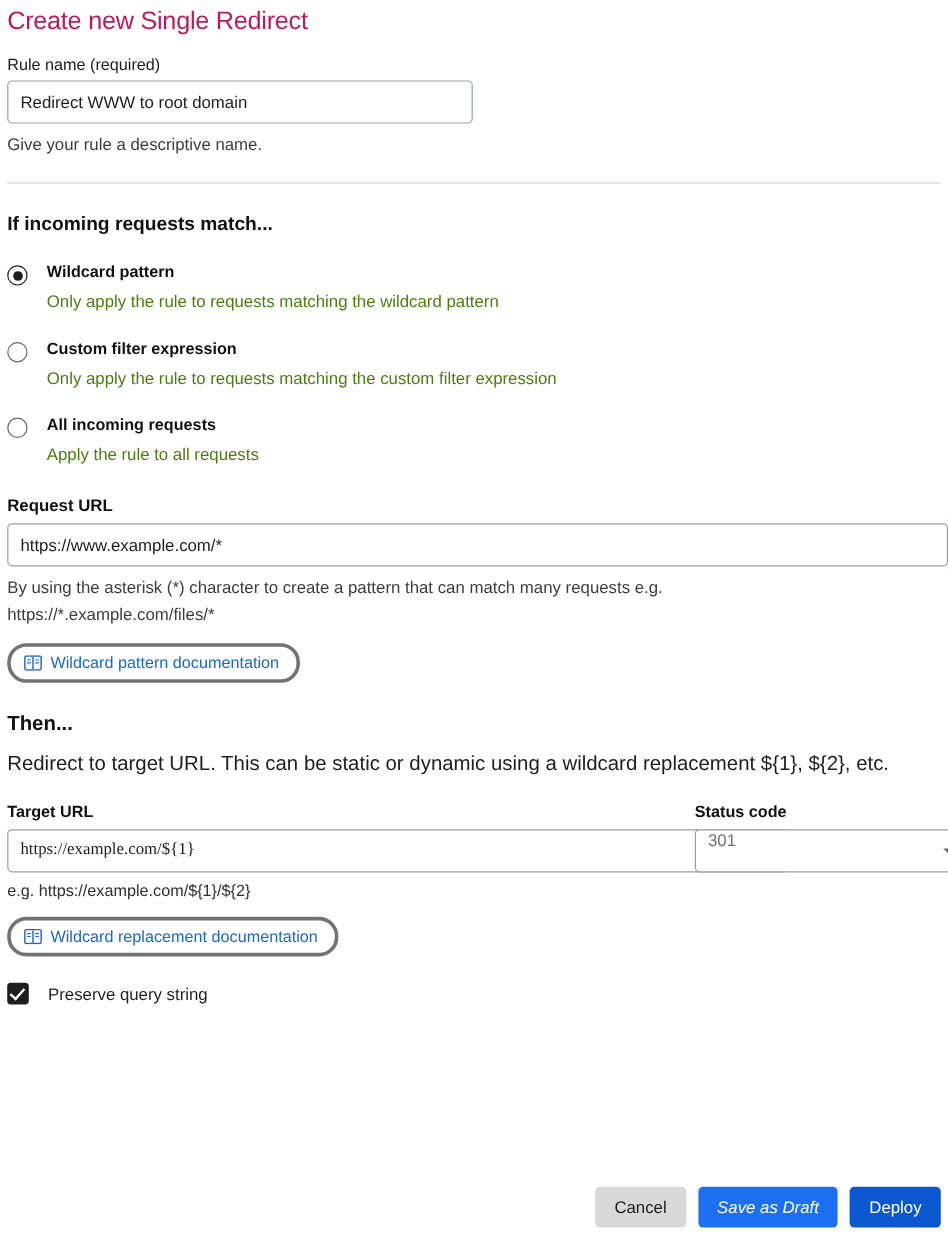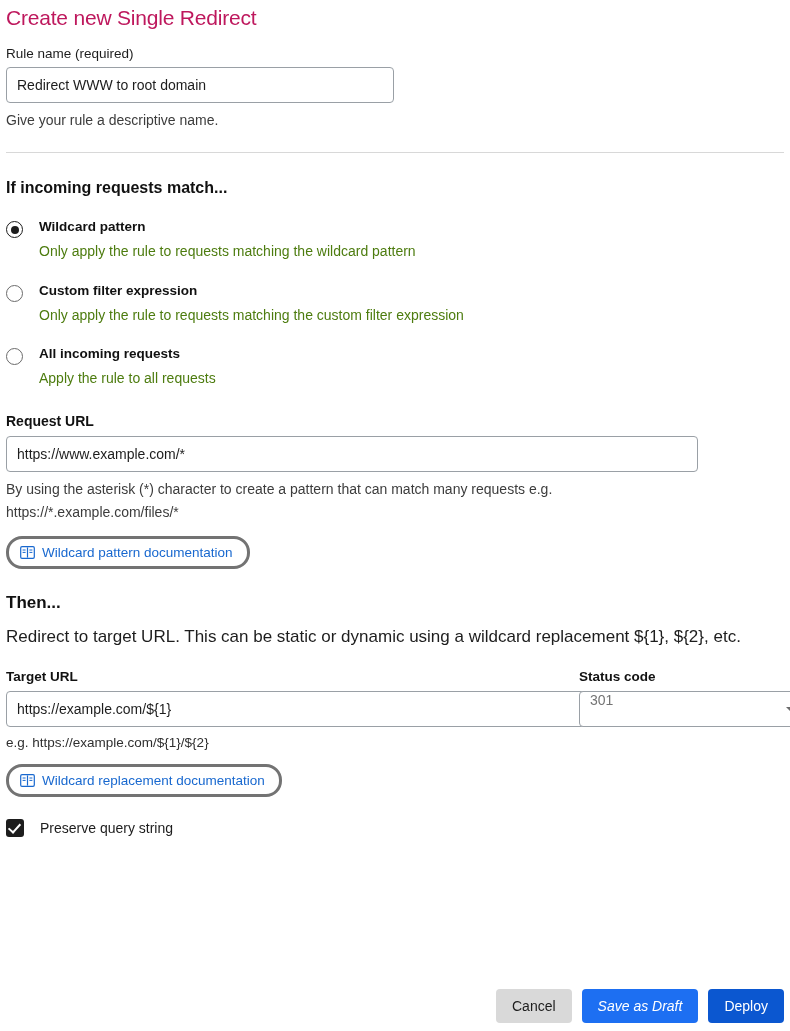--- a/index.html
+++ b/index.html
@@ -105,21 +105,21 @@
     margin-top: 7px;
     line-height: 1.3;
   }
   .strong-label {
     font-size: 14px;
     font-weight: bold;
     color: #111111;
     margin-top: 26px;
     margin-bottom: 7px;
   }
-  .full-input { width: 692px; }
+  .full-input { width: 784px; }
   .doc-pill {
     display: inline-flex;
     align-items: center;
     gap: 7px;
     border: 3px solid #737373;
     border-radius: 16px;
     color: #1868cf;
     background: #ffffff;
     font-size: 13.5px;
     padding: 6px 14px 6px 11px;
@@ -144,21 +144,21 @@
     margin-top: 22px;
   }
   .col-target { width: 545px; }
   .col-status { width: 228px; }
   .sub-label {
     font-size: 13.5px;
     font-weight: bold;
     color: #111111;
     margin-bottom: 7px;
   }
-  .target-input { width: 651px; }
+  .target-input { width: 651px; font-family: Liberation Serif, serif; }
   .select-wrap { position: relative; width: 228px; }
   .select-box {
     width: 228px;
     height: 36px;
     border: 1px solid #9aa0a6;
     border-radius: 4px;
     background: #fff;
     font-size: 14px;
     color: #737373;
     padding: 0 28px 0 10px;

